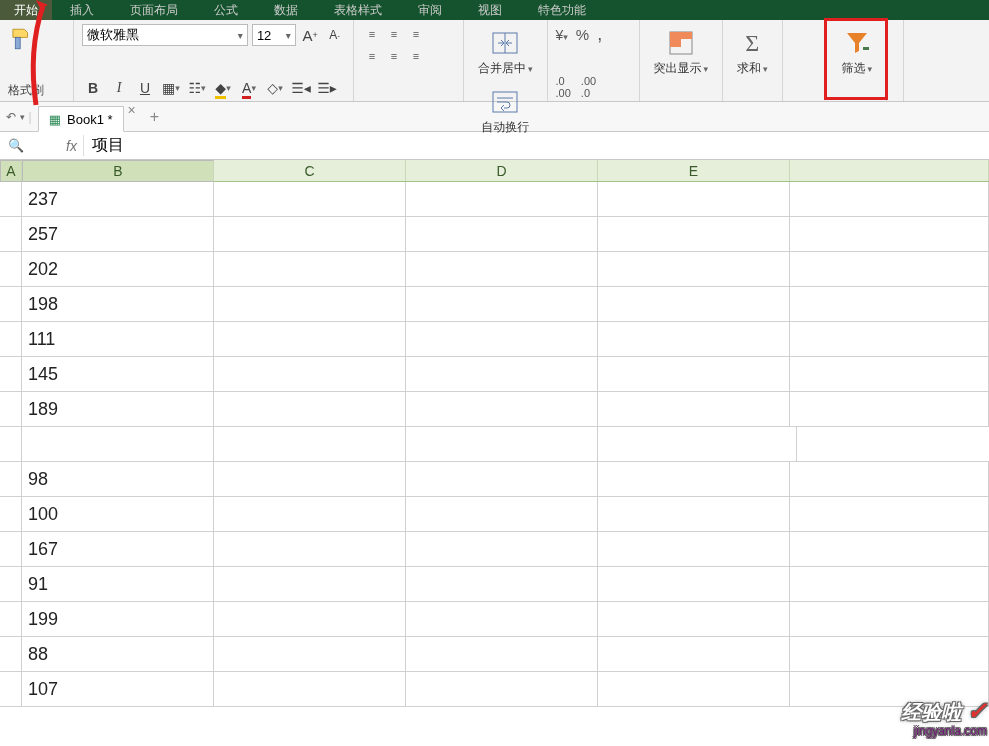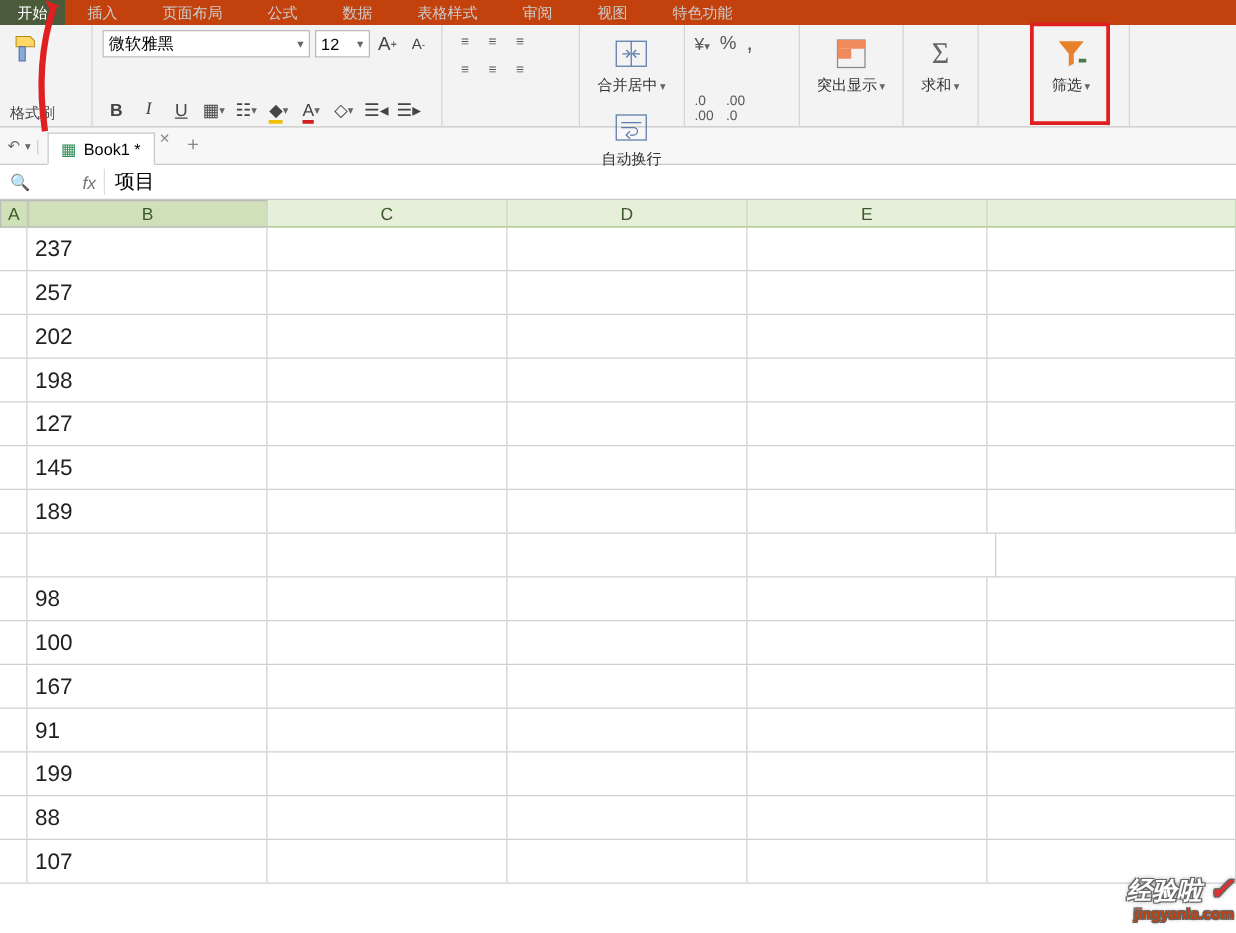--- a/index.html
+++ b/index.html
@@ -1,19 +1,19 @@
 <!DOCTYPE html>
 <html><head>
 <meta charset="utf-8">
 <style>
   * { box-sizing: border-box; font-family: "Microsoft YaHei", Arial, sans-serif; }
   body { margin:0; width:989px; height:746px; background:#fff; overflow:hidden; position:relative; }
 
   
-  .menubar { background:#c2410c; color:#ddd; height:20px; display:flex; font-size:12px; position:relative; }
+  .menubar { background:#14532d; color:#ddd; height:20px; display:flex; font-size:12px; position:relative; }
   .menubar .item { padding:2px 18px; color:#ccc; cursor:pointer; }
   .menubar .item.active { background:#4b5a3a; color:#fff; padding:2px 14px; }
 
   
   .ribbon { background:#f3f3f3; border-bottom:1px solid #c8c8c8; height:82px; display:flex; position:relative; }
   .grp { border-right:1px solid #d5d5d5; padding:4px 8px 2px 8px; display:flex; flex-direction:column; justify-content:space-between; }
   .grp-row { display:flex; align-items:center; gap:4px; }
   .sel { background:#fff; border:1px solid #bbb; font-size:13px; height:22px; display:flex; align-items:center; padding:0 4px; }
   .sel .dd { margin-left:auto; color:#666; font-size:10px; padding-left:6px; }
   .ibtn { width:22px; height:22px; display:flex; align-items:center; justify-content:center; font-size:14px; color:#444; cursor:pointer; }
@@ -67,21 +67,21 @@
   .cC { width:192px; }
   .cD { width:192px; }
   .cE { width:192px; }
   .cF { width:199px; }
   .row.hdr .cB { font-weight:bold; font-size:19px; }
 
   
   .wm { position:absolute; right:2px; bottom:8px; text-align:right; font-family:Arial; pointer-events:none; }
   .wm1 { font-size:20px; font-weight:900; color:#fff; text-shadow:0 0 4px #666, -1px -1px 0 #666,1px -1px 0 #666,-1px 1px 0 #666,1px 1px 0 #666; font-style:italic; }
   .wm1 .ck { color:#e03030; font-size:24px; }
-  .wm2 { font-size:12px; font-weight:bold; color:#c2410c; text-shadow:0 0 3px #666,-1px -1px 0 #666,1px -1px 0 #666,-1px 1px 0 #666,1px 1px 0 #666; margin-top:-2px; }
+  .wm2 { font-size:12px; font-weight:normal; color:#701a75; text-shadow:0 0 3px #666,-1px -1px 0 #666,1px -1px 0 #666,-1px 1px 0 #666,1px 1px 0 #666; margin-top:-2px; }
 </style>
 </head>
 <body>
 
 <div class="menubar">
   <div class="item active">开始</div>
   <div class="item">插入</div>
   <div class="item">页面布局</div>
   <div class="item">公式</div>
   <div class="item">数据</div>
@@ -298,21 +298,21 @@
       <div class="row">
         <div class="cell cA"></div>
         <div class="cell cB">198</div>
         <div class="cell cC"></div>
         <div class="cell cD"></div>
         <div class="cell cE"></div>
         <div class="cell cF"></div>
       </div>
       <div class="row">
         <div class="cell cA"></div>
-        <div class="cell cB">127</div>
+        <div class="cell cB">111</div>
         <div class="cell cC"></div>
         <div class="cell cD"></div>
         <div class="cell cE"></div>
         <div class="cell cF"></div>
       </div>
       <div class="row">
         <div class="cell cA"></div>
         <div class="cell cB">145</div>
         <div class="cell cC"></div>
         <div class="cell cD"></div>

